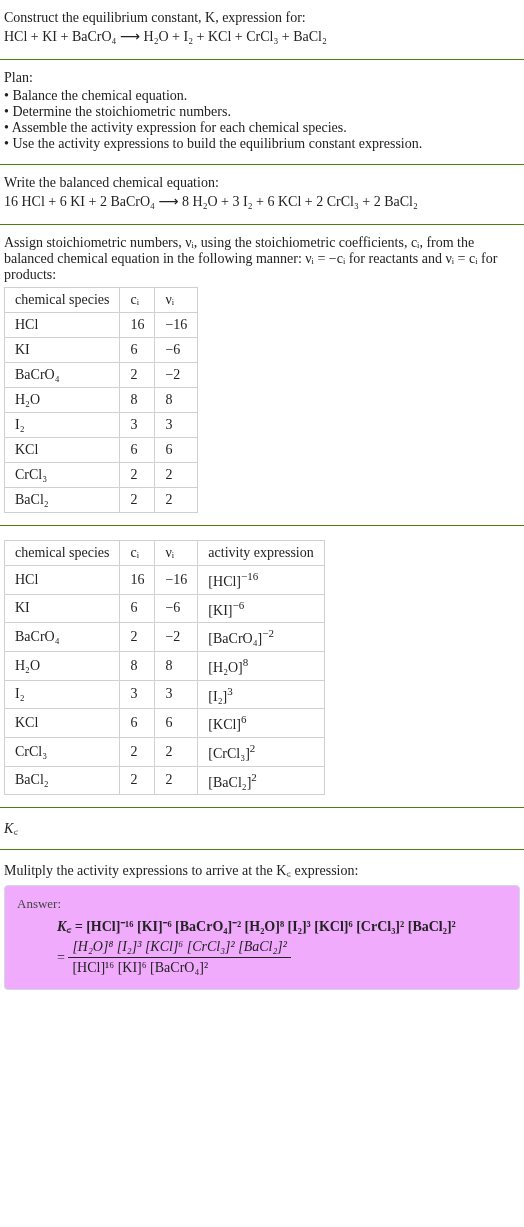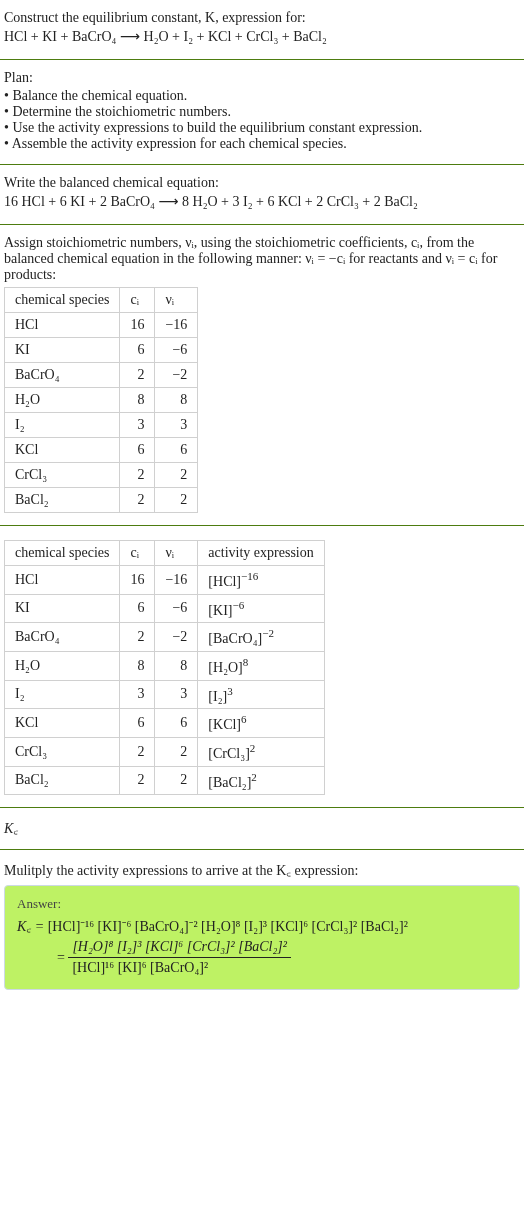--- a/index.html
+++ b/index.html
@@ -28,25 +28,24 @@
     border-collapse: collapse;
     margin-top: 4px;
   }
   th, td {
     border: 1px solid #d0d0d0;
     padding: 4px 10px;
     text-align: left;
     font-weight: normal;
   }
   td.num {
-    text-align: right;
     font-family: Liberation Serif, serif;
   }
   .answerbox {
-    background: #bef264;
+    background: #f0abfc;
     border: 1px solid #cdd9e4;
     border-radius: 4px;
     padding: 10px 28px 12px 12px;
     margin-top: 6px;
   }
   .answerlabel {
     font-size: 13px;
     color: #444;
     margin-bottom: 4px;
   }
@@ -67,37 +66,39 @@
   .frac .den {
     display: block;
     padding: 2px 4px 0 4px;
     text-align: left;
   }
   .eqline {
     margin-left: 40px;
     line-height: 2.1;
   }
   .kexpr {
+    margin-left: 40px;
     line-height: 1.6;
+    font-weight: bold;
   }
 </style>
 </head>
 <body>
 
 <div class="section">
   <div class="subhead">Construct the equilibrium constant, K, expression for:</div>
   <div class="eq">HCl + KI + BaCrO₄ ⟶ H₂O + I₂ + KCl + CrCl₃ + BaCl₂</div>
 </div>
 
 <div class="section">
   <div class="subhead">Plan:</div>
   <div>• Balance the chemical equation.</div>
   <div>• Determine the stoichiometric numbers.</div>
+  <div>• Assemble the activity expression for each chemical species.</div>
   <div>• Use the activity expressions to build the equilibrium constant expression.</div>
-  <div>• Assemble the activity expression for each chemical species.</div>
 </div>
 
 <div class="section">
   <div class="subhead">Write the balanced chemical equation:</div>
   <div class="eq">16 HCl + 6 KI + 2 BaCrO₄ ⟶ 8 H₂O + 3 I₂ + 6 KCl + 2 CrCl₃ + 2 BaCl₂</div>
 </div>
 
 <div class="section">
   <div>Assign stoichiometric numbers, νᵢ, using the stoichiometric coefficients, cᵢ, from the balanced chemical equation in the following manner: νᵢ = −cᵢ for reactants and νᵢ = cᵢ for products:</div>
   <table>

